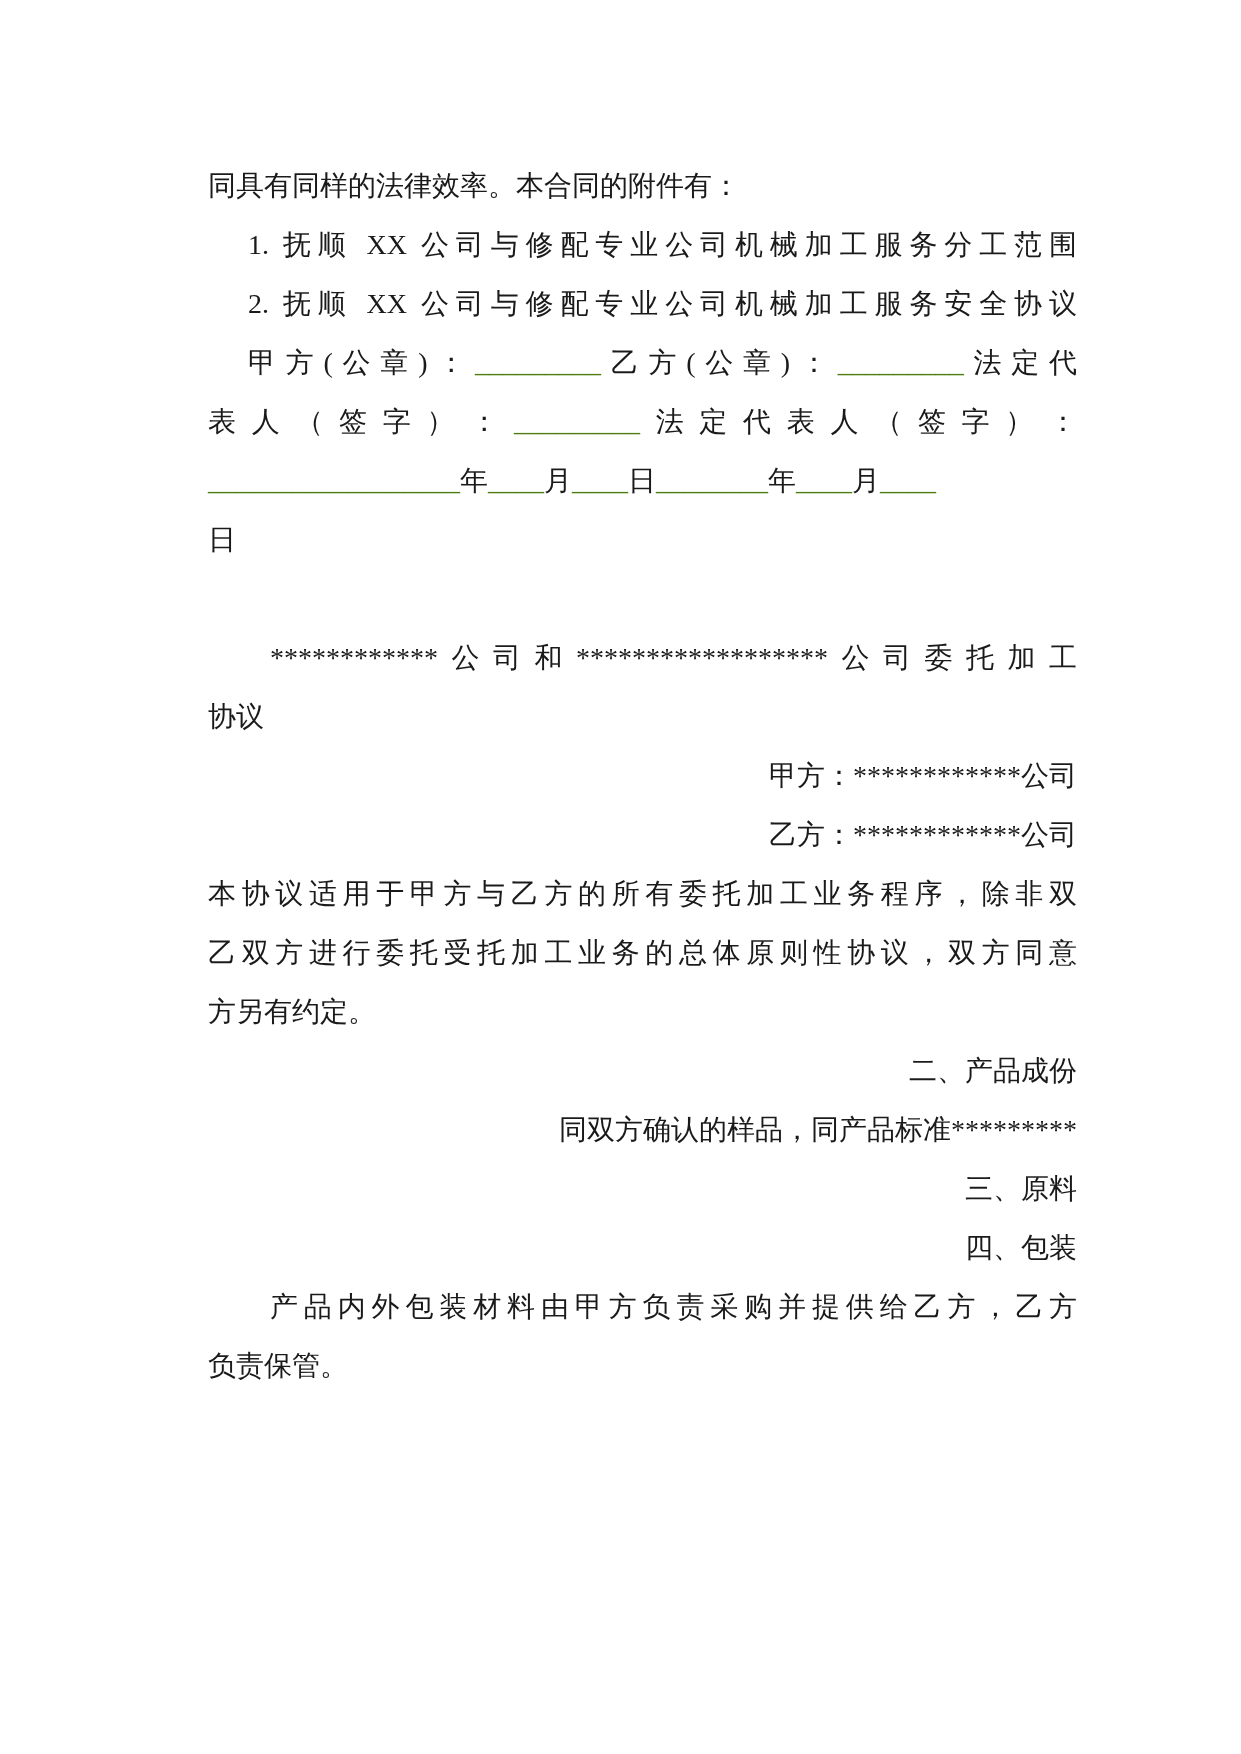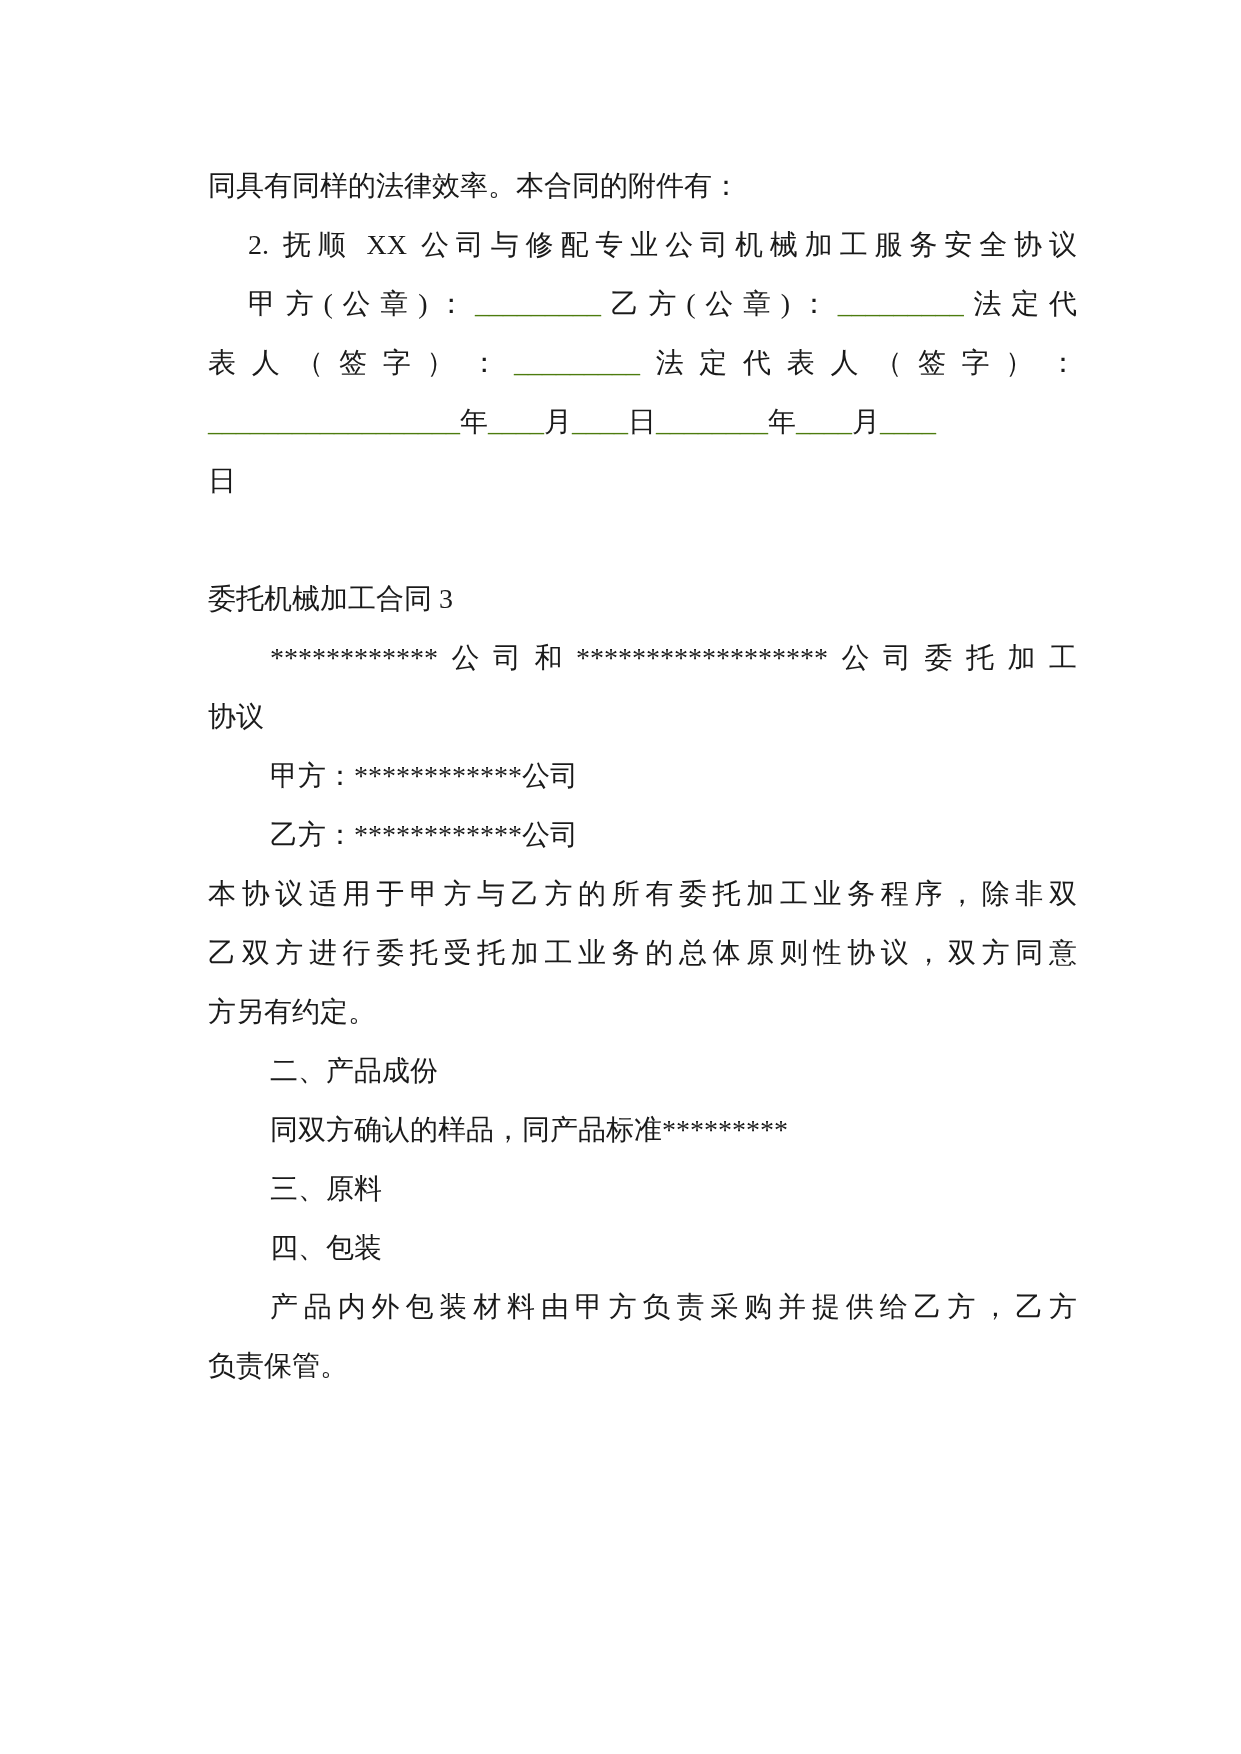--- a/index.html
+++ b/index.html
@@ -28,48 +28,48 @@
     white-space: normal;
     color: #1a1a1a;
     margin-left: 16px;
   }
   
   .fill {
     text-align: justify;
     text-align-last: justify;
   }
   
-  .ind   { text-indent: 62px; }
+  .ind   { text-indent: 62px; text-align: right; }
   .ind-sm{ text-indent: 40px; }
   
   .blank { color: #4d7c0f; }
   .gap   { height: 59px; }
   .t, .blank { display: inline; }
 </style>
 </head>
 <body>
 
 <div class="page">
 
   <div class="line"><span class="t">同具有同样的法律效率。本合同的附件有：</span></div>
 
+  <div class="line fill ind-sm"><span class="t">1. 抚顺 XX 公司与修配专业公司机械加工服务分工范围</span></div>
 
   <div class="line fill ind-sm"><span class="t">2. 抚顺 XX 公司与修配专业公司机械加工服务安全协议</span></div>
 
   <div class="line fill ind-sm"><span class="t">甲方(公章)：</span><span class="blank">_________</span><span class="t">乙方(公章)：</span><span class="blank">_________</span><span class="t">法定代</span></div>
 
   <div class="line fill"><span class="t">表人（签字）：</span><span class="blank">_________</span><span class="t">法定代表人（签字）：</span></div>
 
   <div class="line"><span class="blank">__________________</span><span class="t">年</span><span class="blank">____</span><span class="t">月</span><span class="blank">____</span><span class="t">日</span><span class="blank">________</span><span class="t">年</span><span class="blank">____</span><span class="t">月</span><span class="blank">____</span></div>
 
   <div class="line"><span class="t">日</span></div>
 
   <div class="line gap"></div>
 
-  <div class="line"><span class="t">委托机械加工合同 3</span></div>
 
   <div class="line fill ind"><span class="t">************公司和******************公司委托加工</span></div>
 
   <div class="line"><span class="t">协议</span></div>
 
   <div class="line ind"><span class="t">甲方：************公司</span></div>
 
   <div class="line ind"><span class="t">乙方：************公司</span></div>
 
 

